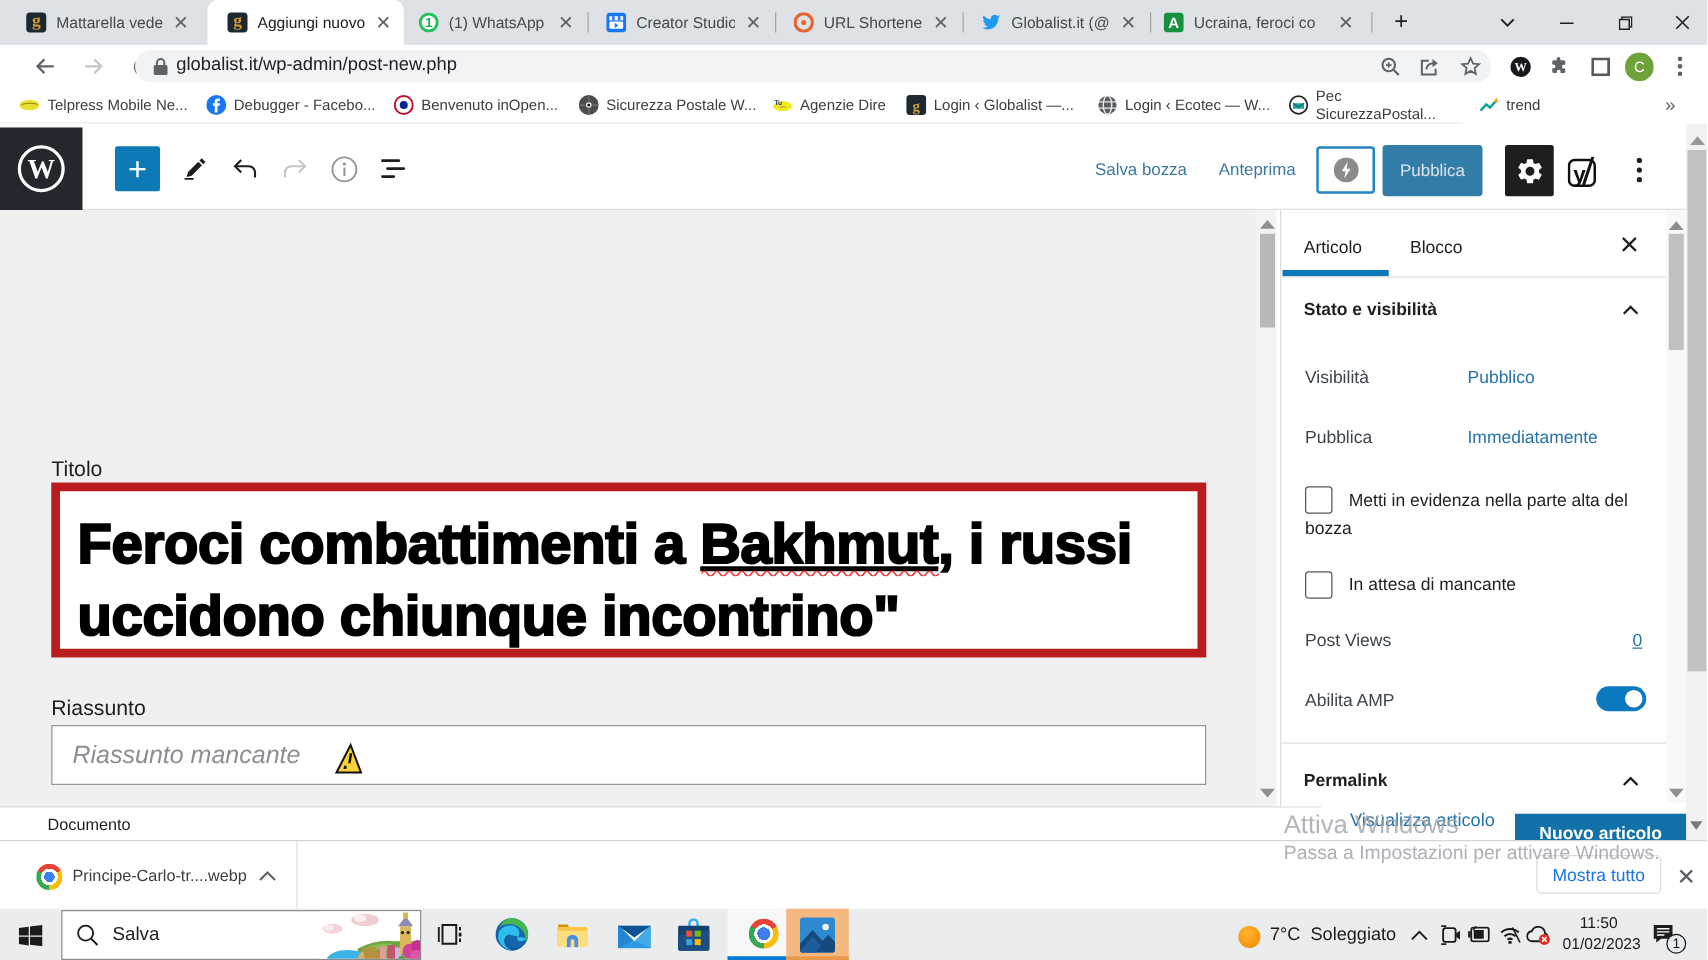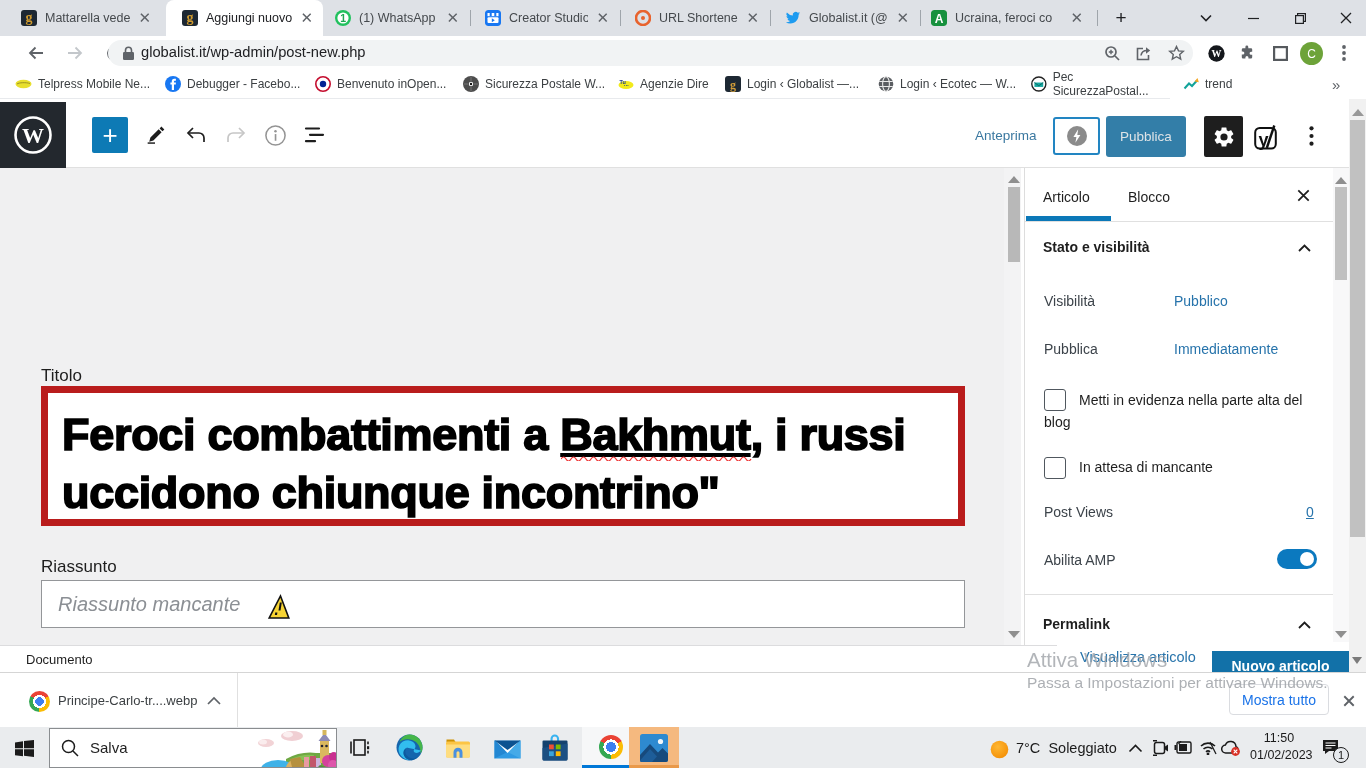--- a/index.html
+++ b/index.html
@@ -41,21 +41,21 @@
   #gearbtn { position:absolute; left:1204px; top:14px; width:39px; height:41px; background:#1e1e1e; border-radius:2px; display:flex; align-items:center; justify-content:center; }
 
   
   #canvas { position:absolute; left:0; top:69px; width:1021px; height:477px; background:#f0f0f1; }
   #doccard { position:absolute; left:41px; top:47px; width:924px; height:123px; background:#fff; border:1px solid #8c8f94; }
   .docrow { position:absolute; left:14px; font-size:17px; color:#31669b; }
   #titolobox { position:absolute; left:41px; top:218px; width:924px; height:140px; background:#fff; border:7px solid #b91c1c; }
   #riasbox { position:absolute; left:41px; top:412px; width:924px; height:48px; background:#fff; border:1px solid #949699; }
   .lab { position:absolute; left:41px; font-size:17px; color:#1e1e1e; }
   #titletext { position:absolute; left:14px; top:13px; width:895px; font-weight:bold; font-size:45px; line-height:58px; color:#000; letter-spacing:-0.3px; -webkit-text-stroke:1.7px #000; }
-  #docbar { position:absolute; left:0; top:546px; width:1057px; height:27px; background:#fff; border-top:1px solid #dcdcde; font-size:13px; color:#1e1e1e; display:flex; align-items:center; padding-left:26px; }
+  #docbar { position:absolute; left:0; top:546px; width:1057px; height:27px; background:#fff; border-top:1px solid #dcdcde; font-size:13px; color:#1e1e1e; display:flex; align-items:center; padding-left:38px; }
 
   
   #sidebar { position:absolute; left:1024px; top:69px; width:325px; height:477px; background:#fff; border-left:1px solid #dddddd; }
   .sbrow { position:absolute; font-size:14px; color:#1e1e1e; }
   .sblink { color:#2673ab; }
   .cb { position:absolute; left:19px; width:22px; height:22px; border:1.5px solid #50575e; border-radius:3px; background:#fff; }
 
   
   .sb-track { position:absolute; background:#f0f0f1; }
   .sb-thumb { position:absolute; background:#c7c7c7; }
@@ -309,20 +309,21 @@
           <circle cx="12" cy="12" r="10" fill="none" stroke="#949494" stroke-width="1.6"></circle>
           <circle cx="12" cy="7.5" r="1.3" fill="#949494"></circle>
           <rect x="11.2" y="10.5" width="1.7" height="7" fill="#949494"></rect>
         </svg>
       </div>
     <div class="wpic" style="left:296px;">
         <svg width="24" height="18" viewBox="0 0 24 18">
           <path d="M4 2.5h13M8 8.8h13M4 15.2h9" stroke="#1e1e1e" stroke-width="2.2" stroke-linecap="round"></path>
         </svg>
       </div>
+    <div class="toplink" style="left:876px;">Salva bozza</div>
     <div class="toplink" style="left:975px;">Anteprima</div>
     <div id="ampbtn">
         <svg width="20" height="20" viewBox="0 0 20 20">
           <circle cx="10" cy="10" r="10" fill="#8b8b8b"></circle>
           <path d="M11.2 3.2 6.4 11h3l-1 5.8 5-7.8h-3.1z" fill="#fff"></path>
         </svg>
       </div>
     <div id="pubbtn">Pubblica</div>
     <div id="gearbtn">
         <svg width="24" height="24" viewBox="0 0 24 24">
@@ -377,21 +378,21 @@
     <div class="sbrow" style="left:18px;top:71px;font-weight:bold;">Stato e visibilità</div>
     <svg style="position:absolute;left:273px;top:76px;" width="13" height="8" viewBox="0 0 13 8">
         <path d="M1 7 6.5 1.5 12 7" fill="none" stroke="#1e1e1e" stroke-width="1.8"></path>
       </svg>
     <div class="sbrow" style="left:19px;top:125px;color:#3c434a;">Visibilità</div>
     <div class="sbrow sblink" style="left:149px;top:125px;">Pubblico</div>
     <div class="sbrow" style="left:19px;top:173px;color:#3c434a;">Pubblica</div>
     <div class="sbrow sblink" style="left:149px;top:173px;">Immediatamente</div>
     <div class="cb" style="top:221px;"></div>
     <div class="sbrow" style="left:54px;top:224px;">Metti in evidenza nella parte alta del</div>
-    <div class="sbrow" style="left:19px;top:246px;">blog</div>
+    <div class="sbrow" style="left:19px;top:246px;">bozza</div>
     <div class="cb" style="top:289px;"></div>
     <div class="sbrow" style="left:54px;top:291px;">In attesa di mancante</div>
     <div class="sbrow" style="left:19px;top:336px;color:#3c434a;">Post Views</div>
     <div class="sbrow sblink" style="left:281px;top:336px;"><span style="text-decoration:underline;">0</span></div>
     <div class="sbrow" style="left:19px;top:384px;color:#3c434a;">Abilita AMP</div>
     <div style="position:absolute;left:252px;top:381px;width:40px;height:20px;background:#0b79bf;border-radius:10px;"></div>
     <div style="position:absolute;left:275px;top:384px;width:14px;height:14px;background:#fff;border-radius:50%;"></div>
     <div style="position:absolute;left:0;top:426px;width:326px;border-top:1px solid #e0e0e0;"></div>
     <div class="sbrow" style="left:18px;top:448px;font-weight:bold;">Permalink</div>
     <svg style="position:absolute;left:273px;top:453px;" width="13" height="8" viewBox="0 0 13 8">

